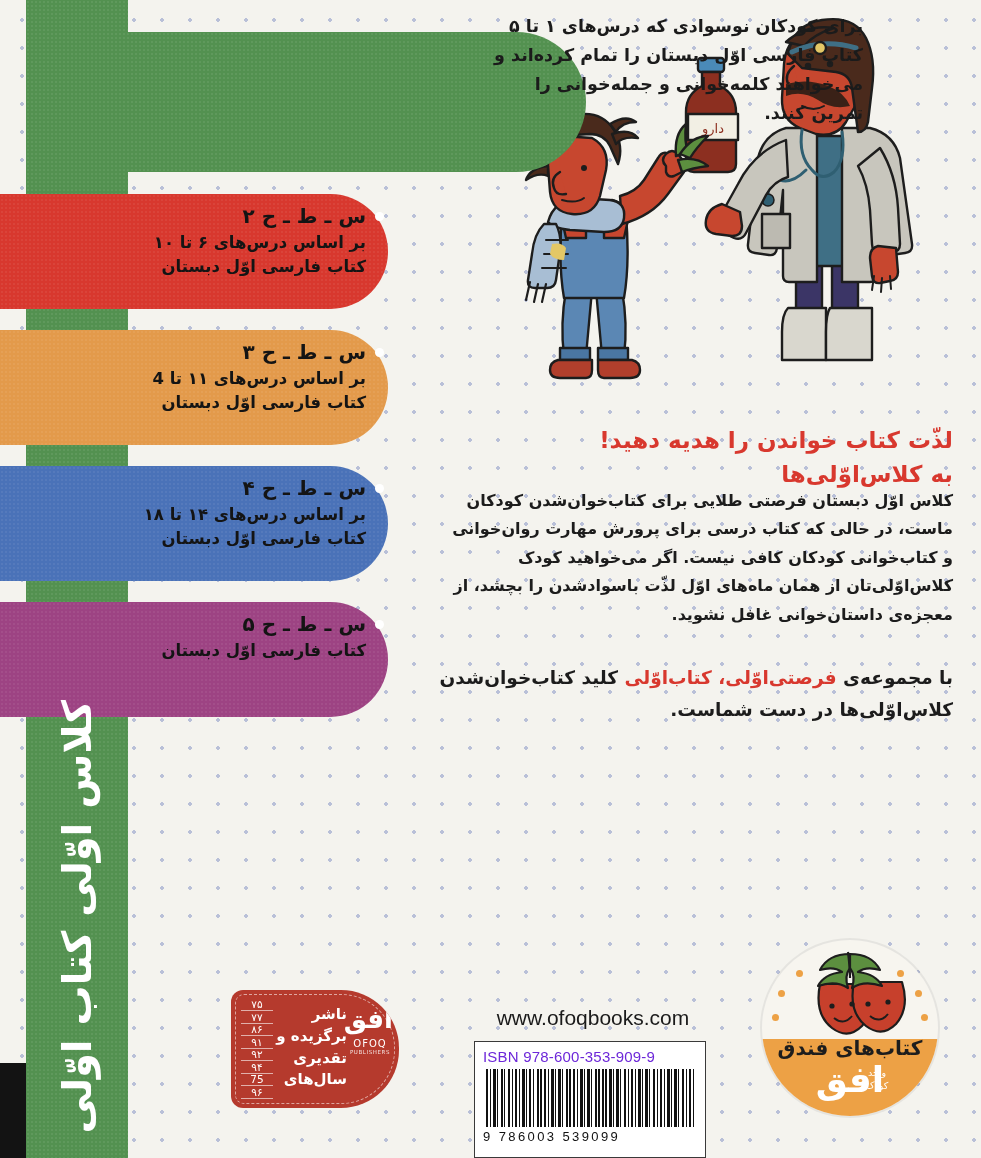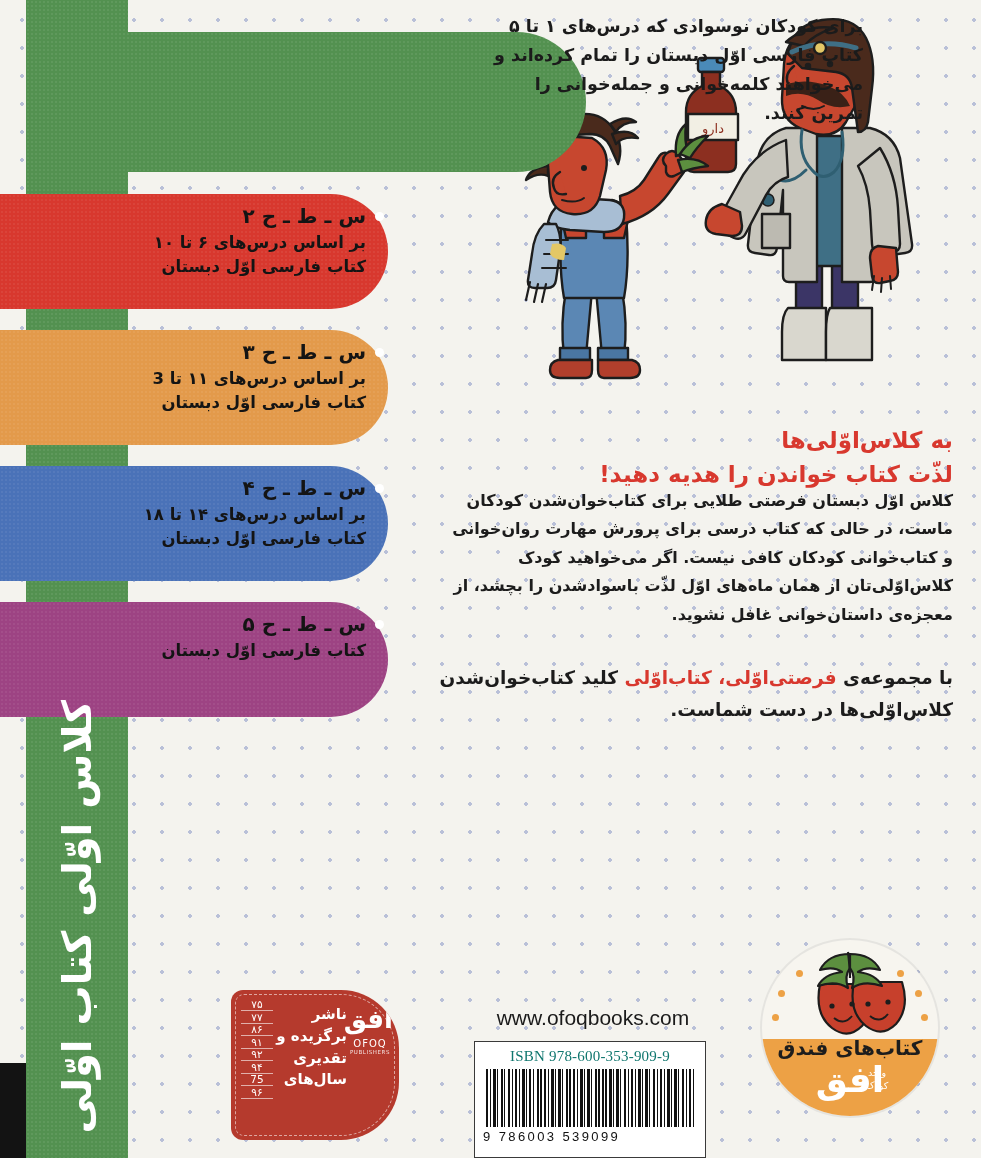--- a/index.html
+++ b/index.html
@@ -244,21 +244,21 @@
     z-index: 5;
   }
   .closing-copy .hl { color: #d8382e; }
 
   
   .award-badge {
     position: absolute;
     left: 231px;
     top: 990px;
     width: 168px;
-    height: 150px;
+    height: 118px;
     background: #b53a2d;
     border-radius: 12px 58px 58px 12px;
     z-index: 5;
     overflow: hidden;
   }
   .award-badge::before {
     content: "";
     position: absolute;
     inset: 4px;
     border: 1.2px dashed rgba(255,255,255,.55);
@@ -323,24 +323,23 @@
     left: 474px;
     top: 1041px;
     width: 232px;
     height: 117px;
     background: #ffffff;
     border: 1px solid #3a3a3a;
     z-index: 5;
     padding: 6px 8px 4px;
   }
   .isbn-text {
-    font-family: Liberation Serif, serif;
+    font-family: Liberation Sans, sans-serif;
     font-size: 15px;
-    color: #0f766e;
-    text-align: center;
+    color: #6d28d9;
     letter-spacing: .2px;
   }
   .barcode-bars {
     margin-top: 4px;
     height: 58px;
     width: 208px;
     margin-left: auto; margin-right: auto;
     background: repeating-linear-gradient(
       to right,
       #111 0px, #111 2px, #fff 2px, #fff 3.5px,
@@ -445,21 +444,21 @@
       <div class="tab-title">س ـ ط ـ ح  ۲</div>
       <div class="tab-line">بر اساس درس‌های ۶ تا ۱۰</div>
       <div class="tab-line">کتاب فارسی اوّل دبستان</div>
     </div>
   </div>
 
   <div class="level-tab tab-3">
     <div class="tab-bullet"></div>
     <div class="tab-inner">
       <div class="tab-title">س ـ ط ـ ح  ۳</div>
-      <div class="tab-line">بر اساس درس‌های ۱۱ تا 3</div>
+      <div class="tab-line">بر اساس درس‌های ۱۱ تا 4</div>
       <div class="tab-line">کتاب فارسی اوّل دبستان</div>
     </div>
   </div>
 
   <div class="level-tab tab-4">
     <div class="tab-bullet"></div>
     <div class="tab-inner">
       <div class="tab-title">س ـ ط ـ ح  ۴</div>
       <div class="tab-line">بر اساس درس‌های ۱۴ تا ۱۸</div>
       <div class="tab-line">کتاب فارسی اوّل دبستان</div>
@@ -559,22 +558,22 @@
         <path d="M48 158 q-18 2 -22 14 q12 -8 22 -4 z" fill="#4a2a1c"></path>
 
         <circle cx="84" cy="160" r="3" fill="#1d1d1d" stroke="none"></circle>
         <path d="M60 164 q-10 6 -6 16 q2 8 12 6" fill="#c7472f"></path>
         <path d="M62 192 q14 4 22 -2" fill="none" stroke-width="2"></path>
       </g>
     </svg>
   </div>
 
   <div class="headline">
+    <div>لذّت کتاب خواندن را هدیه دهید!</div>
     <div>به کلاس‌اوّلی‌ها</div>
-    <div>لذّت کتاب خواندن را هدیه دهید!</div>
   </div>
 
   <div class="body-copy">کلاس اوّل دبستان فرصتی طلایی برای کتاب‌خوان‌شدن کودکان ماست، در حالی که کتاب درسی برای پرورش مهارت روان‌خوانی و کتاب‌خوانی کودکان کافی نیست. اگر می‌خواهید کودک کلاس‌اوّلی‌تان از همان ماه‌های اوّل لذّت باسوادشدن را بچشد، از معجزه‌ی داستان‌خوانی غافل نشوید.</div>
 
   <div class="closing-copy">
     <span>با مجموعه‌ی </span><span class="hl">فرصتی‌اوّلی، کتاب‌اوّلی</span><span> کلید کتاب‌خوان‌شدن کلاس‌اوّلی‌ها در دست شماست.</span>
   </div>
 
   <div class="award-badge">
     <div class="award-years">

